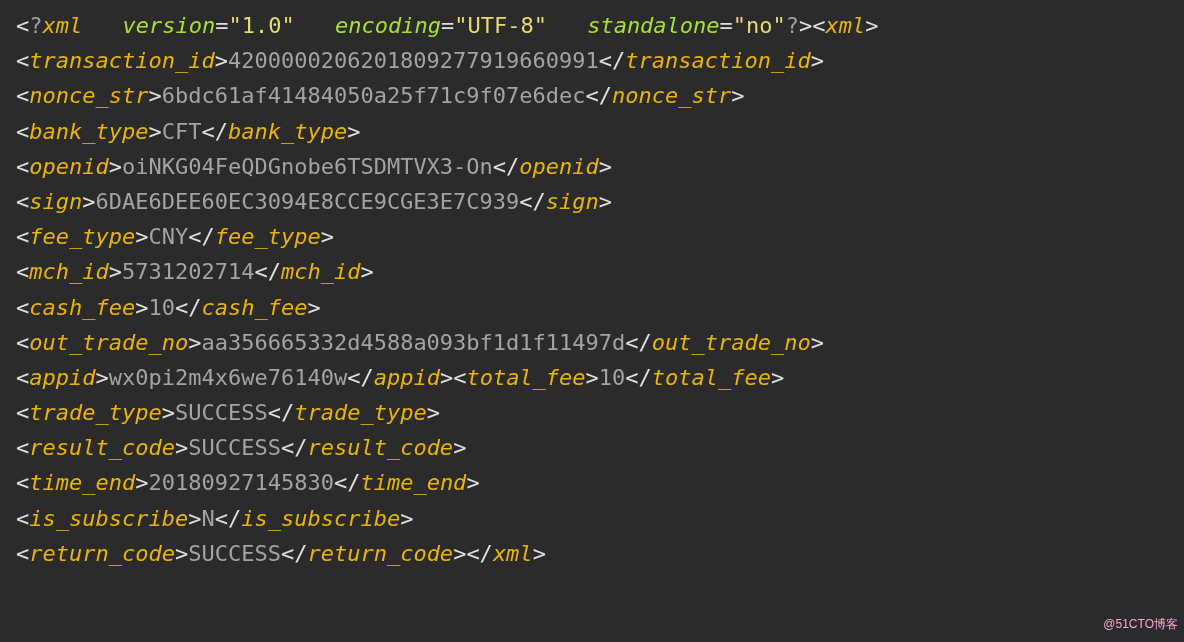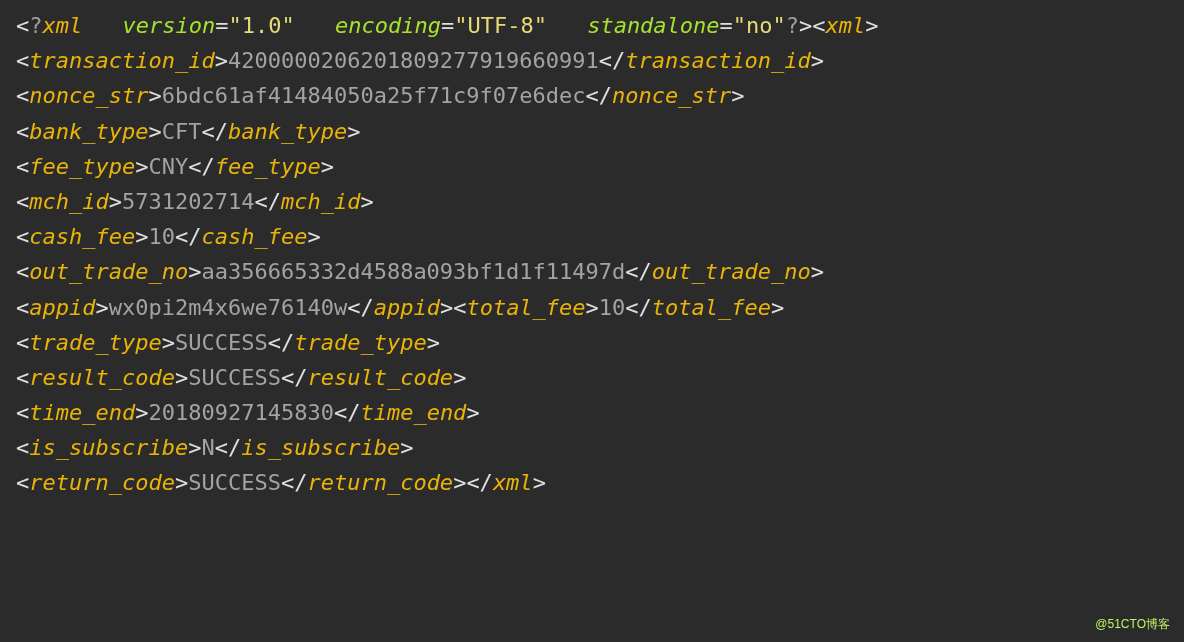--- a/index.html
+++ b/index.html
@@ -19,44 +19,46 @@
     .line { display: block; }
     .b { color: #e0e0e0; } 
     .tag { color: #eab308; font-style: italic; }
     .attr { color: #a6e22e; font-style: italic; margin-left: 27px; }
     .eq { color: #e0e0e0; }
     .str { color: #e6db74; }
     .txt { color: #a3a3a3; }
     .q { color: #9e9e9e; }
     .watermark {
       position: absolute;
-      right: 14px;
+      right: 6px;
       bottom: 8px;
       font-size: 12px;
-      color: #bef264;
+      color: #f9a8d4;
       font-family: sans-serif;
       font-style: normal;
     }
   </style>
 </head>
 <body>
 
 <div class="code">
 
   <span class="line">
     <span class="b">&lt;</span><span class="q">?</span><span class="tag">xml</span>
     <span class="attr">version</span><span class="eq">=</span><span class="str">"1.0"</span>
     <span class="attr">encoding</span><span class="eq">=</span><span class="str">"UTF-8"</span>
     <span class="attr">standalone</span><span class="eq">=</span><span class="str">"no"</span><span class="q">?</span><span class="b">&gt;</span><span class="b">&lt;</span><span class="tag">xml</span><span class="b">&gt;</span>
   </span>
 
   <div id="lines">
       <span class="line"><span class="b">&lt;</span><span class="tag">transaction_id</span><span class="b">&gt;</span><span class="txt">4200000206201809277919660991</span><span class="b">&lt;/</span><span class="tag">transaction_id</span><span class="b">&gt;</span></span>
       <span class="line"><span class="b">&lt;</span><span class="tag">nonce_str</span><span class="b">&gt;</span><span class="txt">6bdc61af41484050a25f71c9f07e6dec</span><span class="b">&lt;/</span><span class="tag">nonce_str</span><span class="b">&gt;</span></span>
       <span class="line"><span class="b">&lt;</span><span class="tag">bank_type</span><span class="b">&gt;</span><span class="txt">CFT</span><span class="b">&lt;/</span><span class="tag">bank_type</span><span class="b">&gt;</span></span>
+      <span class="line"><span class="b">&lt;</span><span class="tag">openid</span><span class="b">&gt;</span><span class="txt">oiNKG04FeQDGnobe6TSDMTVX3-On</span><span class="b">&lt;/</span><span class="tag">openid</span><span class="b">&gt;</span></span>
+      <span class="line"><span class="b">&lt;</span><span class="tag">sign</span><span class="b">&gt;</span><span class="txt">6DAE6DEE60EC3094E8CCE9CGE3E7C939</span><span class="b">&lt;/</span><span class="tag">sign</span><span class="b">&gt;</span></span>
       <span class="line"><span class="b">&lt;</span><span class="tag">fee_type</span><span class="b">&gt;</span><span class="txt">CNY</span><span class="b">&lt;/</span><span class="tag">fee_type</span><span class="b">&gt;</span></span>
       <span class="line"><span class="b">&lt;</span><span class="tag">mch_id</span><span class="b">&gt;</span><span class="txt">5731202714</span><span class="b">&lt;/</span><span class="tag">mch_id</span><span class="b">&gt;</span></span>
       <span class="line"><span class="b">&lt;</span><span class="tag">cash_fee</span><span class="b">&gt;</span><span class="txt">10</span><span class="b">&lt;/</span><span class="tag">cash_fee</span><span class="b">&gt;</span></span>
       <span class="line"><span class="b">&lt;</span><span class="tag">out_trade_no</span><span class="b">&gt;</span><span class="txt">aa356665332d4588a093bf1d1f11497d</span><span class="b">&lt;/</span><span class="tag">out_trade_no</span><span class="b">&gt;</span></span>
       <span class="line"><span class="b">&lt;</span><span class="tag">appid</span><span class="b">&gt;</span><span class="txt">wx0pi2m4x6we76140w</span><span class="b">&lt;/</span><span class="tag">appid</span><span class="b">&gt;</span><span class="b">&lt;</span><span class="tag">total_fee</span><span class="b">&gt;</span><span class="txt">10</span><span class="b">&lt;/</span><span class="tag">total_fee</span><span class="b">&gt;</span></span>
       <span class="line"><span class="b">&lt;</span><span class="tag">trade_type</span><span class="b">&gt;</span><span class="txt">SUCCESS</span><span class="b">&lt;/</span><span class="tag">trade_type</span><span class="b">&gt;</span></span>
       <span class="line"><span class="b">&lt;</span><span class="tag">result_code</span><span class="b">&gt;</span><span class="txt">SUCCESS</span><span class="b">&lt;/</span><span class="tag">result_code</span><span class="b">&gt;</span></span>
       <span class="line"><span class="b">&lt;</span><span class="tag">time_end</span><span class="b">&gt;</span><span class="txt">20180927145830</span><span class="b">&lt;/</span><span class="tag">time_end</span><span class="b">&gt;</span></span>
       <span class="line"><span class="b">&lt;</span><span class="tag">is_subscribe</span><span class="b">&gt;</span><span class="txt">N</span><span class="b">&lt;/</span><span class="tag">is_subscribe</span><span class="b">&gt;</span></span>
       <span class="line"><span class="b">&lt;</span><span class="tag">return_code</span><span class="b">&gt;</span><span class="txt">SUCCESS</span><span class="b">&lt;/</span><span class="tag">return_code</span><span class="b">&gt;</span><span class="b">&lt;/</span><span class="tag">xml</span><span class="b">&gt;</span></span>

